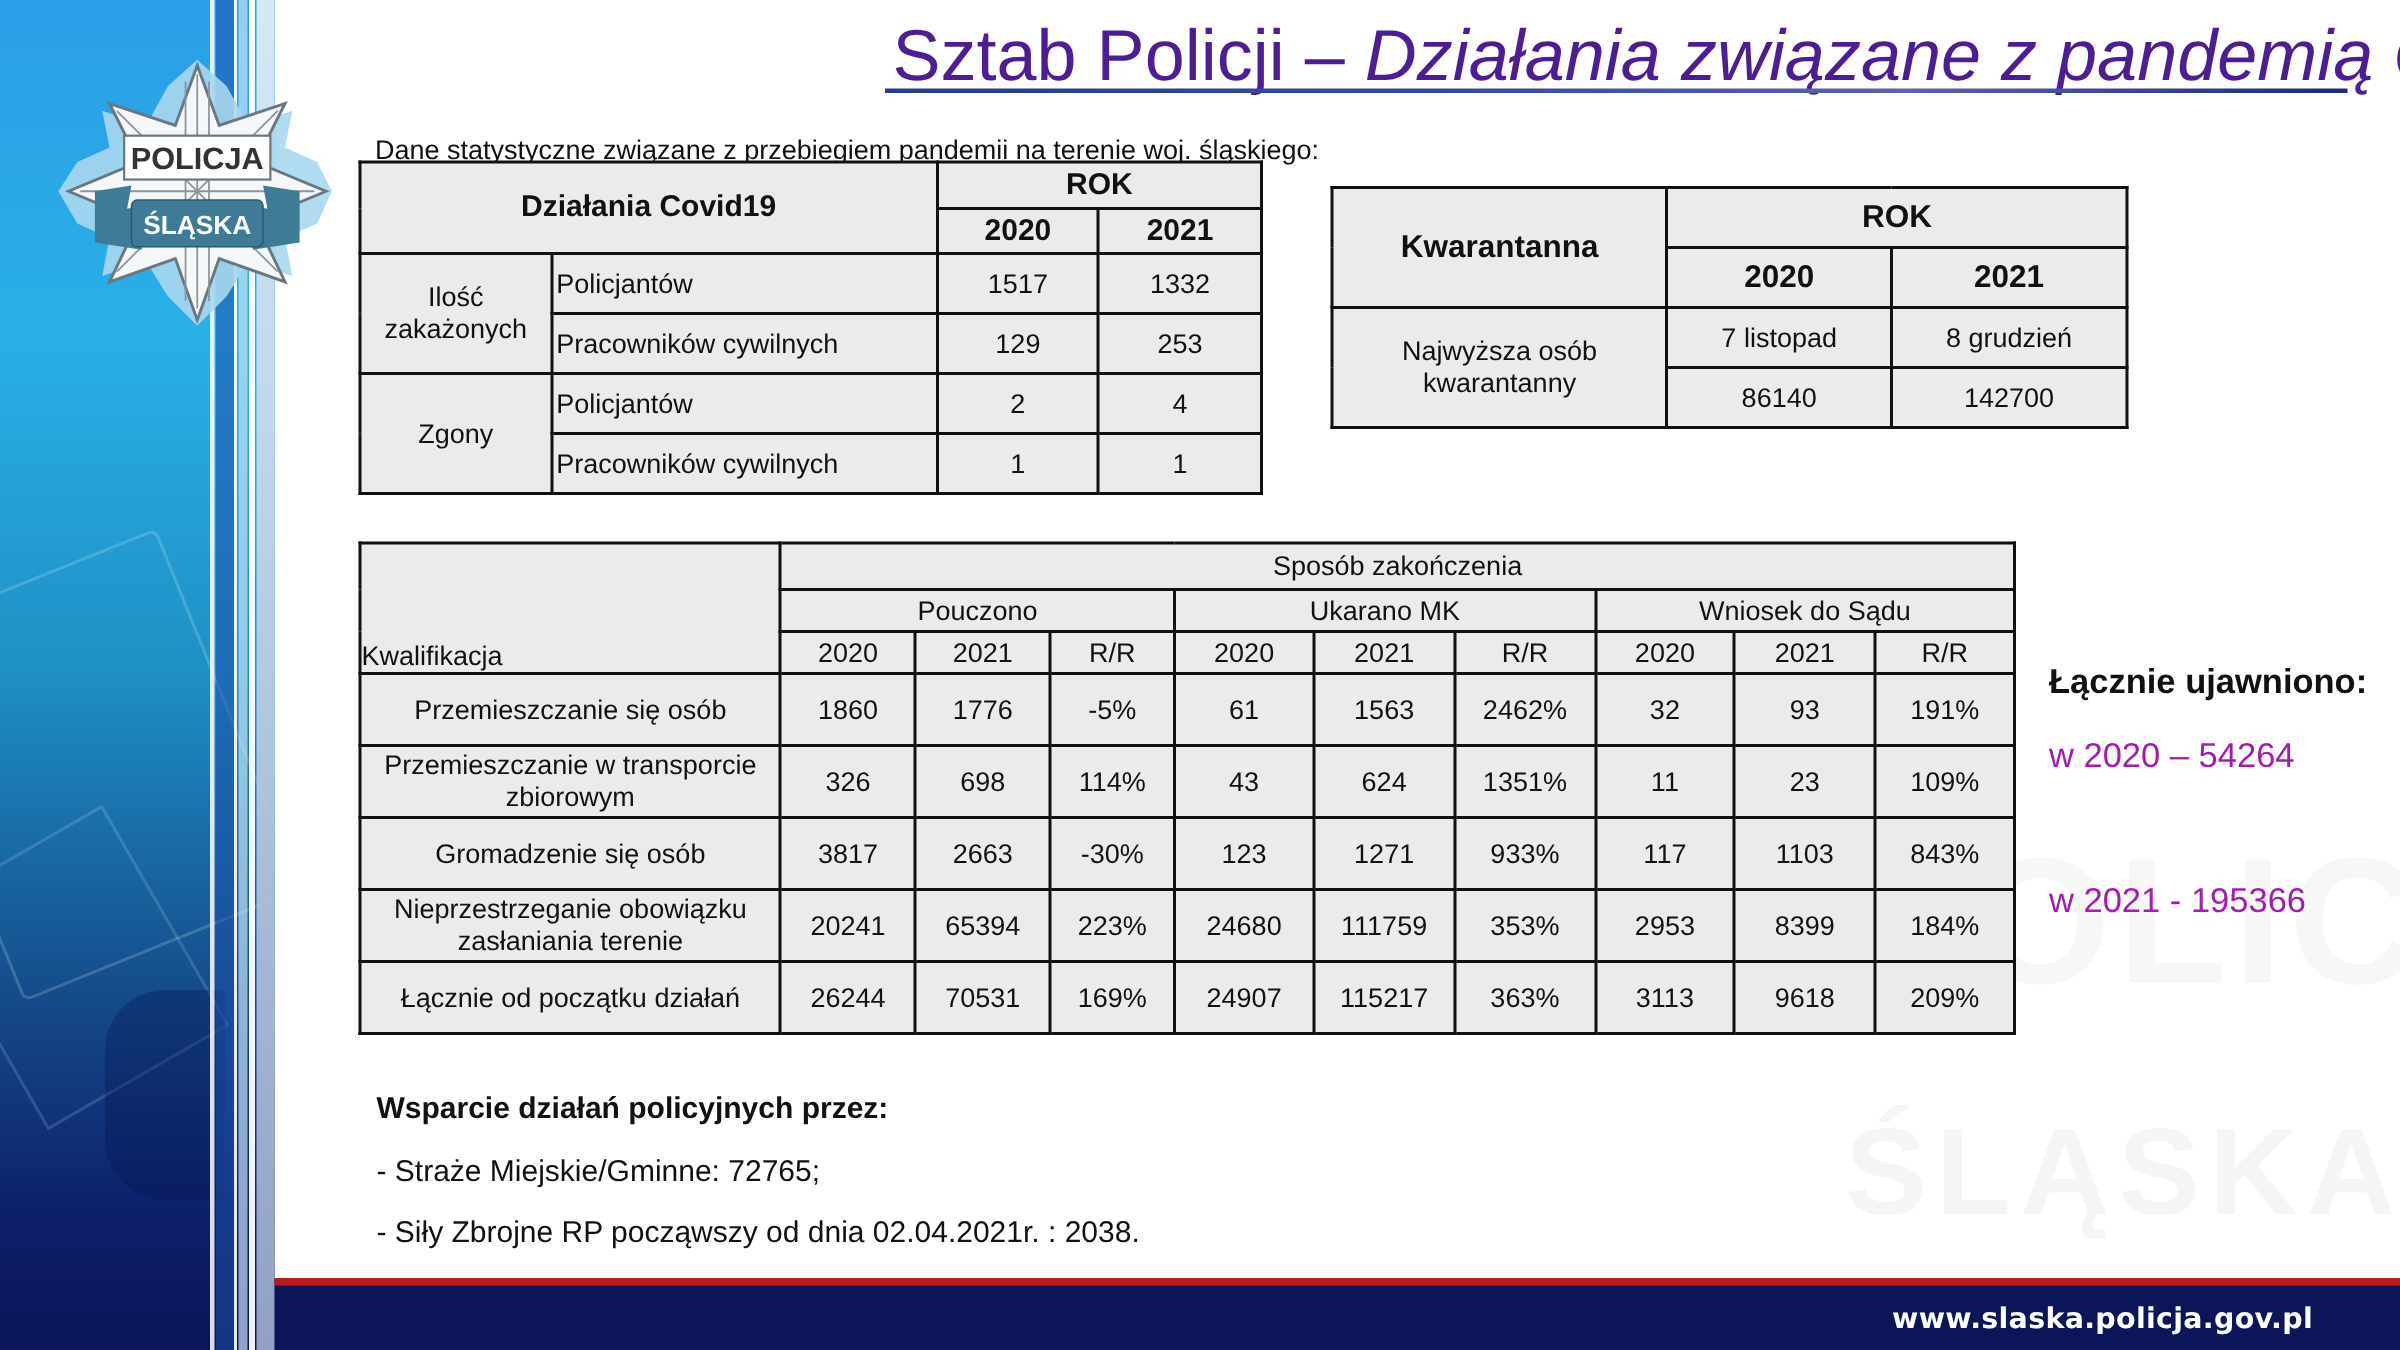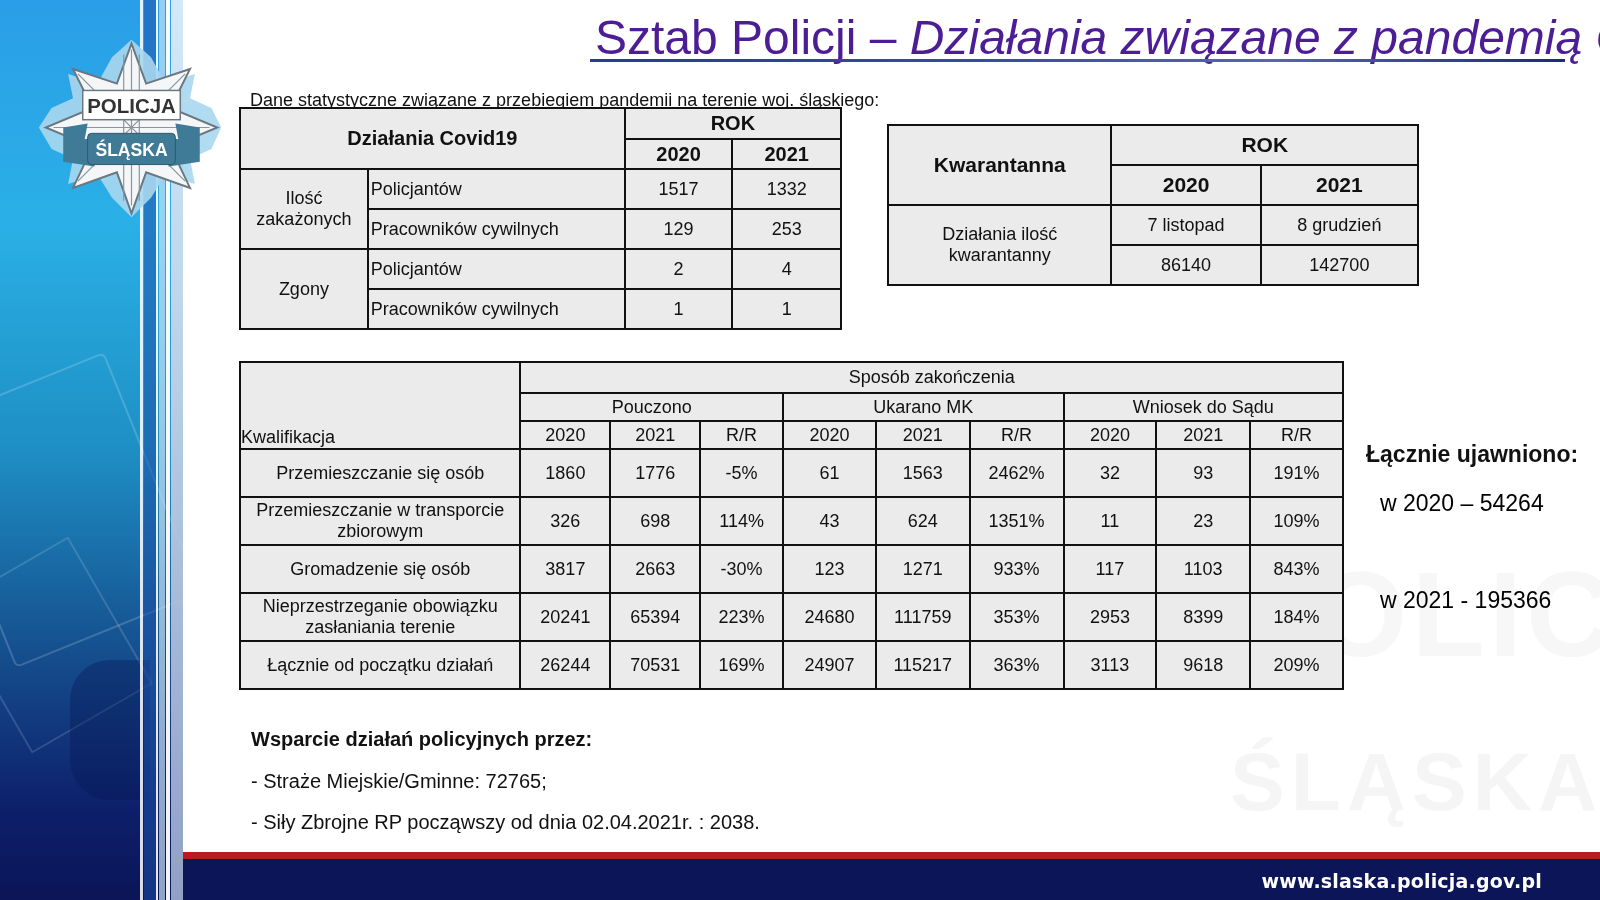--- a/index.html
+++ b/index.html
@@ -22,21 +22,21 @@
   .s3 { left: 16px; width: 2px; background: rgba(255,255,255,0.9); }
   .s4 { left: 19px; width: 6px; background: rgba(200,225,245,0.7); }
   .s5 { left: 26px; width: 4px; background: rgba(255,255,255,0.95); }
   .s6 { left: 31px; width: 12px; background: linear-gradient(180deg, rgba(230,240,250,0.9), rgba(160,175,210,0.9)); }
 
   
   .badge { position: absolute; left: 34px; top: 30px; width: 195px; height: 195px; }
   .badge svg { width: 100%; height: 100%; }
 
   
-  .footer { position: absolute; left: 183px; top: 852px; width: 1417px; height: 48px; background: #0b1557; border-top: 7px solid #b91c1c; }
+  .footer { position: absolute; left: 183px; top: 852px; width: 1417px; height: 48px; background: #0b1557; border-top: 5px solid #b91c1c; }
   .footer-url { position: absolute; right: 58px; top: 11px; color: #ffffff; font-family: "DejaVu Sans", sans-serif; font-weight: bold; font-size: 19px; letter-spacing: 0.2px; }
   .wm-text1 { position: absolute; left: 1230px; top: 545px; font-size: 120px; font-weight: bold; color: rgba(120,120,120,0.06); letter-spacing: 4px; }
   .wm-text2 { position: absolute; left: 1230px; top: 735px; font-size: 82px; font-weight: bold; color: rgba(120,120,120,0.07); letter-spacing: 6px; }
 
   
   .title { position: absolute; left: 595px; top: 10px; font-size: 48px; color: #4c1d95; white-space: nowrap; }
   .title .italic { font-style: italic; }
   .title-underline { position: absolute; left: 590px; top: 59px; width: 975px; height: 3px; background: linear-gradient(90deg, #283b8e 0%, #3a4aa0 40%, #5a64b0 70%, #1b2a7a 100%); }
 
   .subtitle { position: absolute; left: 250px; top: 90px; font-size: 18px; color: #111; white-space: nowrap; }
@@ -61,21 +61,21 @@
   .t3 { left: 239px; top: 361px; width: 1105px; font-size: 18px; }
   .t3 tr.h1 { height: 31px; }
   .t3 tr.h2 { height: 28px; }
   .t3 tr.h3 { height: 28px; }
   .t3 tr.r { height: 48px; }
   .t3 .kw { text-align: left; vertical-align: bottom; padding-bottom: 0; }
   .t3 .rowlbl { line-height: 21px; }
 
   
   .summary-title { position: absolute; left: 1366px; top: 441px; font-size: 23px; font-weight: bold; color: #111; white-space: nowrap; }
-  .summary-line { position: absolute; left: 1366px; font-size: 23px; color: #000000; white-space: nowrap; margin-left: 14px; }
+  .summary-line { position: absolute; left: 1366px; font-size: 23px; color: #a21caf; white-space: nowrap; }
 
   
   .support-title { position: absolute; left: 251px; top: 728px; font-size: 20px; font-weight: bold; color: #111; }
   .support-line { position: absolute; left: 251px; font-size: 20px; color: #111; white-space: nowrap; }
   .support-line b { font-weight: normal; }
 </style>
 </head>
 <body>
 
 <div class="sidebar">
@@ -173,21 +173,21 @@
   <tbody>
       <tr class="h1">
     <th rowspan="2">Kwarantanna</th>
     <th colspan="2">ROK</th>
   </tr>
   <tr class="h2">
     <th>2020</th>
     <th>2021</th>
   </tr>
   <tr class="r">
-    <td rowspan="2" style="padding:0 30px;">Działania ilość kwarantanny</td>
+    <td rowspan="2" style="padding:0 30px;">Najwyższa osób kwarantanny</td>
     <td>7 listopad</td>
     <td>8 grudzień</td>
   </tr>
   <tr class="r">
     <td>86140</td>
     <td>142700</td>
   </tr>
 </tbody>
   </table>
 

